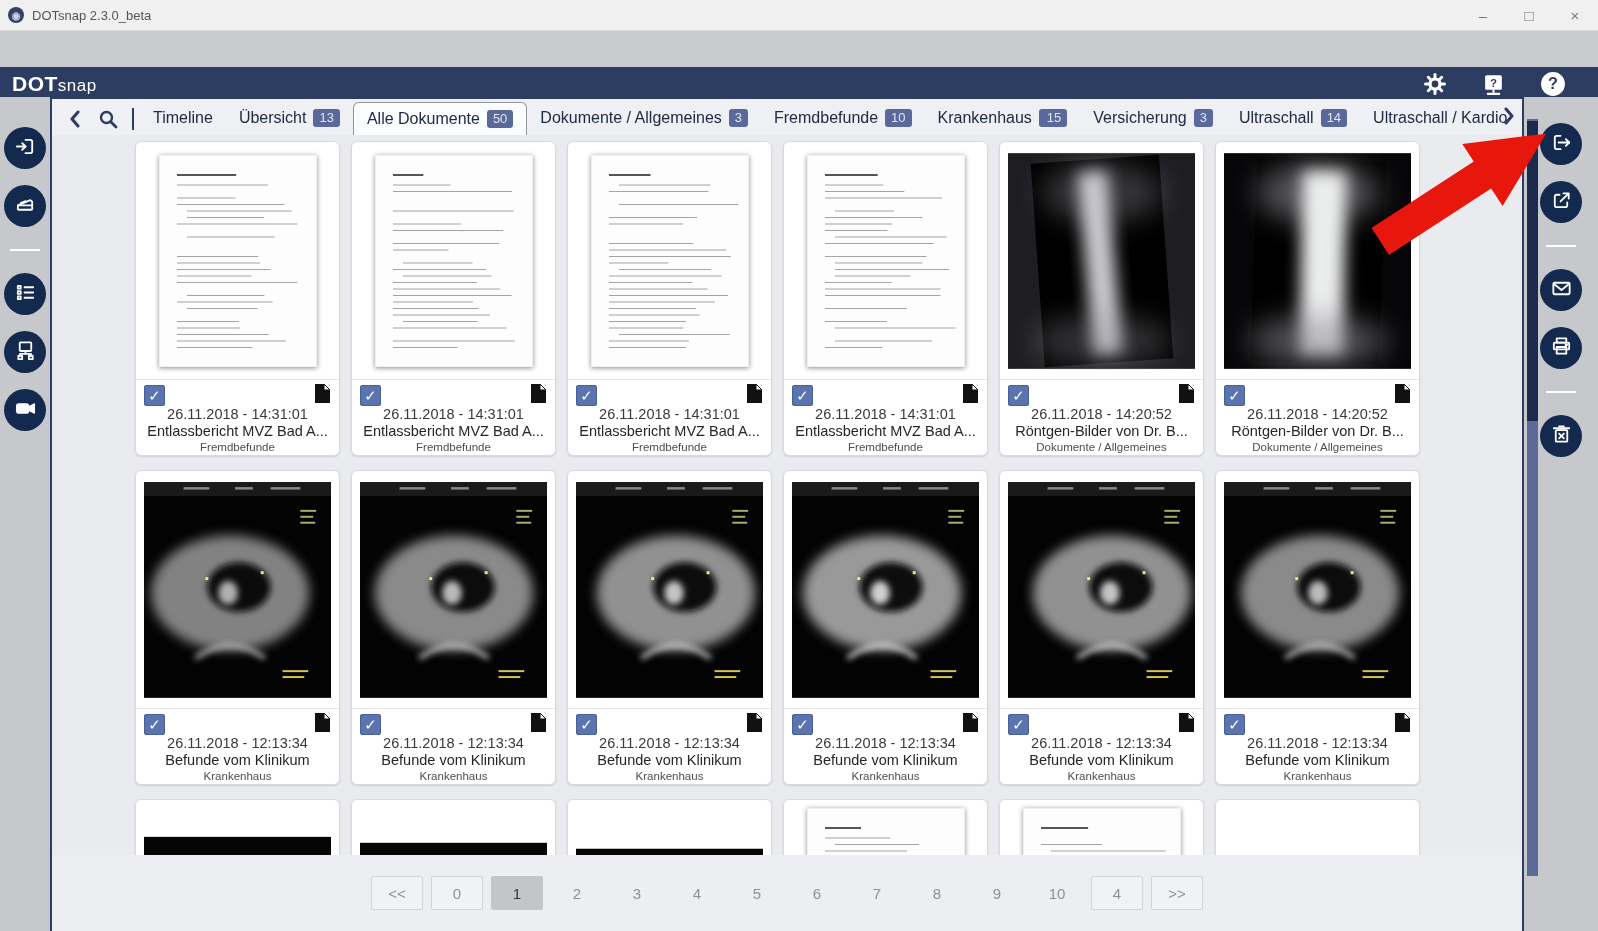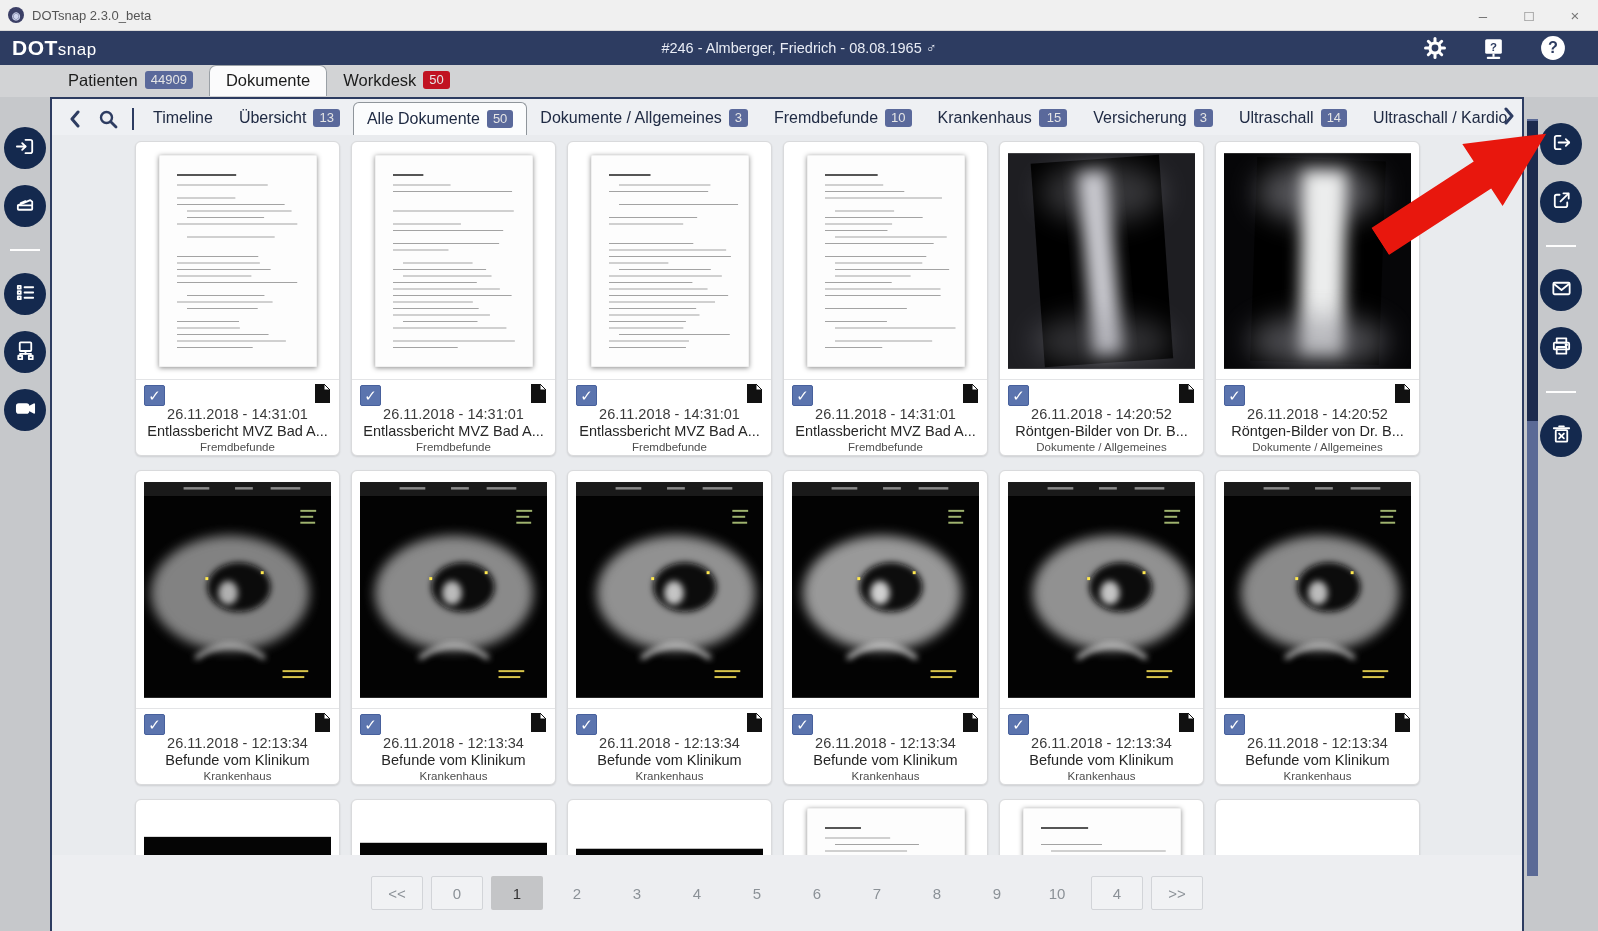--- a/index.html
+++ b/index.html
@@ -7,21 +7,21 @@
   body { font-family:"Liberation Sans", sans-serif; background:#c9cbce; position:relative; }
 
   
   .titlebar { height:31px; background:#f0f0f0; display:flex; align-items:center; padding-left:8px; border-bottom:1px solid #d8d8d8; }
   .app-ico { width:16px; height:16px; border-radius:50%; background:#3b3f66; color:#cfd4ee; font-size:10px; display:flex; align-items:center; justify-content:center; font-weight:bold; }
   .titlebar-text { margin-left:8px; font-size:13px; color:#555; }
   .win-controls { margin-left:auto; display:flex; }
   .win-btn { width:46px; height:30px; display:flex; align-items:center; justify-content:center; color:#777; font-size:15px; cursor:default; }
 
   
-  .appheader { height:34px; background:#2d3c61; display:flex; align-items:center; position:relative; color:#fff; }
+  .appheader { height:34px; background:#2d3c61; display:flex; align-items:center; position:relative; color:#fff;margin-top:36px; }
   .logo { margin-left:12px; display:flex; align-items:baseline; }
   .logo-bold { font-size:21px; font-weight:800; letter-spacing:.5px; }
   .logo-light { font-size:17px; font-weight:300; letter-spacing:.5px; }
   .patient-info { position:absolute; left:0; right:0; text-align:center; font-size:14.5px; color:#e8ecf5; }
   .header-icons { margin-left:auto; display:flex; align-items:center; gap:34px; padding-right:32px; z-index:2; }
   .header-icons svg { display:block; }
 
   
   .tabstrip { height:32px; background:#d2d3d5; display:flex; align-items:flex-start; padding-left:52px; position:relative; }
   .main-tab { display:flex; align-items:center; gap:7px; font-size:16.5px; color:#1c1c1c; padding:5px 16px 6px 16px; height:31px; cursor:pointer; }
@@ -85,21 +85,20 @@
     <div class="win-btn">□</div>
     <div class="win-btn">×</div>
   </div>
 </div>
 
 <div class="appheader">
   <div class="logo">
     <span class="logo-bold">DOT</span>
     <span class="logo-light">snap</span>
   </div>
-  <div class="patient-info">#246 - Almberger, Friedrich - 08.08.1965 ♂</div>
   <div class="header-icons">
     <span>
       <svg width="24" height="24" viewBox="0 0 24 24">
           <g stroke="#fff" stroke-width="3" stroke-linecap="round">
         <line x1="12" y1="2.5" x2="12" y2="6"></line>
             <line x1="12" y1="18" x2="12" y2="21.5"></line>
         <line x1="2.5" y1="12" x2="6" y2="12"></line>
             <line x1="18" y1="12" x2="21.5" y2="12"></line>
         <line x1="5.3" y1="5.3" x2="7.8" y2="7.8"></line>
             <line x1="16.2" y1="16.2" x2="18.7" y2="18.7"></line>

